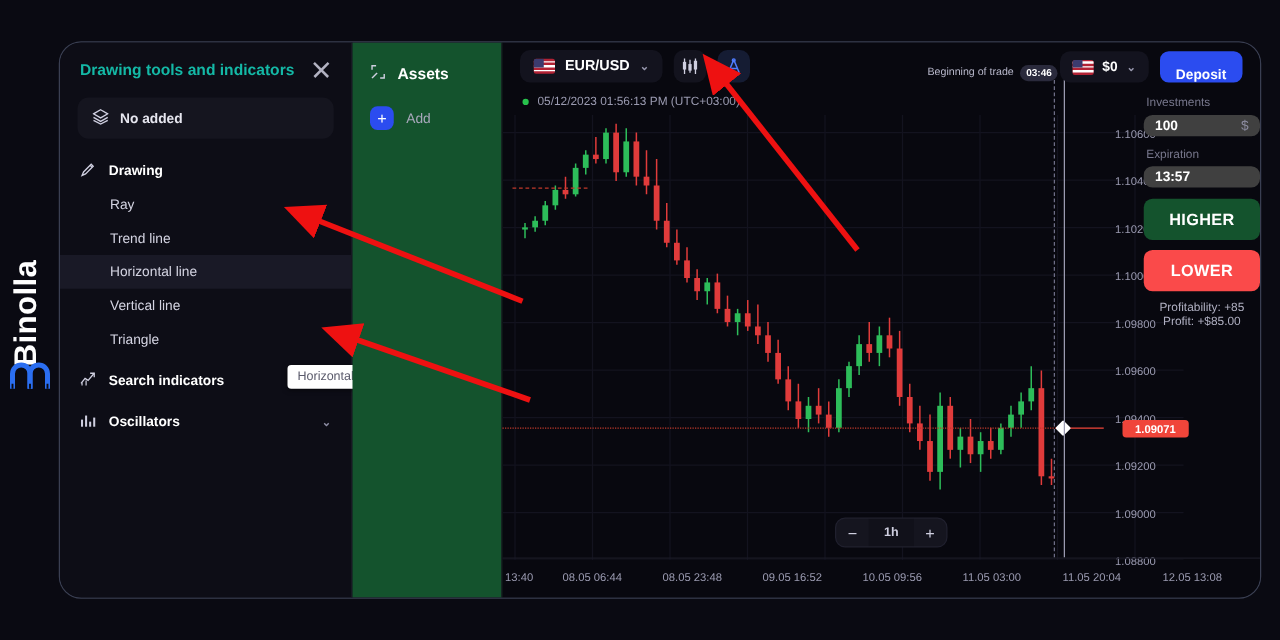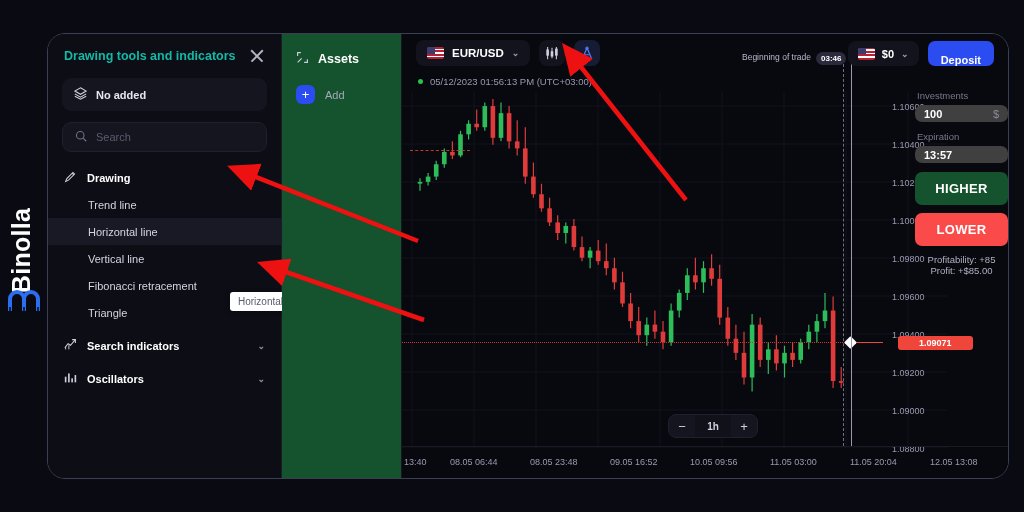--- a/index.html
+++ b/index.html
@@ -177,21 +177,21 @@
   
   .price-axis{
     position:absolute; right:0; top:58px; bottom:32px; width:125px;
     border-left:1px solid #17172200;
   }
   .p-tick{
     position:absolute; left:8px; font-size:9px; color:#9a9ab0;
   }
   .price-badge{
     position:absolute; left:14px; background:#f0453a; color:#fff;
-    font-size:9px; font-weight:bold; border-radius:3px; padding:2px 21px;
+    font-size:9px; font-weight:bold; border-radius:3px; padding:2px 10px;
   }
 
   
   .time-axis{
     position:absolute; left:0; right:0; bottom:0; height:32px;
     border-top:1px solid #1a1a26;
   }
   .t-tick{
     position:absolute; top:10px; font-size:9px; color:#9a9ab0; white-space:nowrap;
   }
@@ -217,21 +217,21 @@
     background:#13131e; border-radius:8px; padding:0 10px;
     font-size:11px; font-weight:bold; color:#fff; cursor:pointer;
   }
   .deposit-btn{
     height:25px; background:#2b4cf0; border-radius:7px; padding:0 13px;
     display:flex; align-items:flex-end; font-size:11px; font-weight:bold; color:#fff;
     cursor:pointer;
   }
 
   .trade-panel{
-    position:absolute; right:0; top:56px; width:93px; z-index:5;
+    position:absolute; right:0; top:43px; width:93px; z-index:5;
   }
   .fld-label{ font-size:9.5px; color:#77778c; margin:0 0 4px 2px; }
   .fld{
     height:17px; background:#404040; border-radius:7px;
     display:flex; align-items:center; justify-content:space-between;
     padding:0 9px; font-size:11px; font-weight:bold; color:#fff;
     margin-bottom:9px;
   }
   .fld .cur{ color:#8c8ca0; font-weight:normal; }
   .btn-dir{
@@ -272,58 +272,49 @@
       <span>
         <svg width="13" height="13" viewBox="0 0 16 16">
           <path d="M8 1 L15 5 L8 9 L1 5 Z" fill="none" stroke="#cfcfe0" stroke-width="1.3"></path>
           <path d="M1 8.5 L8 12.5 L15 8.5" fill="none" stroke="#cfcfe0" stroke-width="1.3"></path>
           <path d="M1 11.5 L8 15 L15 11.5" fill="none" stroke="#cfcfe0" stroke-width="1.3"></path>
         </svg>
       </span>
       <span>No added</span>
     </div>
 
-    <div class="search-box">
-      <span>
-        <svg width="12" height="12" viewBox="0 0 16 16">
-          <circle cx="7" cy="7" r="5" fill="none" stroke="#6f6f85" stroke-width="1.5"></circle>
-          <line x1="10.8" y1="10.8" x2="15" y2="15" stroke="#6f6f85" stroke-width="1.5"></line>
-        </svg>
-      </span>
-      <input type="text" placeholder="Search" style="">
-    </div>
 
     <div class="tools-list">
 
       <div class="tool-row group">
         <span>
           <svg width="13" height="13" viewBox="0 0 16 16">
             <path d="M2 14 L3.5 10.5 L11 3 L13 5 L5.5 12.5 Z" fill="none" stroke="#cfcfe0" stroke-width="1.3"></path>
             <line x1="10" y1="4" x2="12" y2="6" stroke="#cfcfe0" stroke-width="1.3"></line>
           </svg>
         </span>
         <span class="tool-label">Drawing</span>
       </div>
 
+      <div class="tool-row" style="padding-left:40px;">
+        <span class="tool-label">Ray</span>
+      </div>
 
       <div class="tool-row" style="padding-left:40px;">
         <span class="tool-label">Trend line</span>
       </div>
 
       <div class="tool-row active" style="padding-left:40px;">
         <span class="tool-label">Horizontal line</span>
       </div>
 
       <div class="tool-row" style="padding-left:40px;">
         <span class="tool-label">Vertical line</span>
       </div>
 
-      <div class="tool-row" style="padding-left:40px;">
-        <span class="tool-label">Fibonacci retracement</span>
-      </div>
 
       <div class="tool-row" style="padding-left:40px;">
         <span class="tool-label">Triangle</span>
       </div>
 
       <div class="tool-row group" style="margin-top:6px;">
         <span>
           <svg width="13" height="13" viewBox="0 0 16 16">
             <path d="M1 12 L5 7 L8 9 L14 2" fill="none" stroke="#cfcfe0" stroke-width="1.3"></path>
             <path d="M10 2 L14 2 L14 6" fill="none" stroke="#cfcfe0" stroke-width="1.3"></path>

